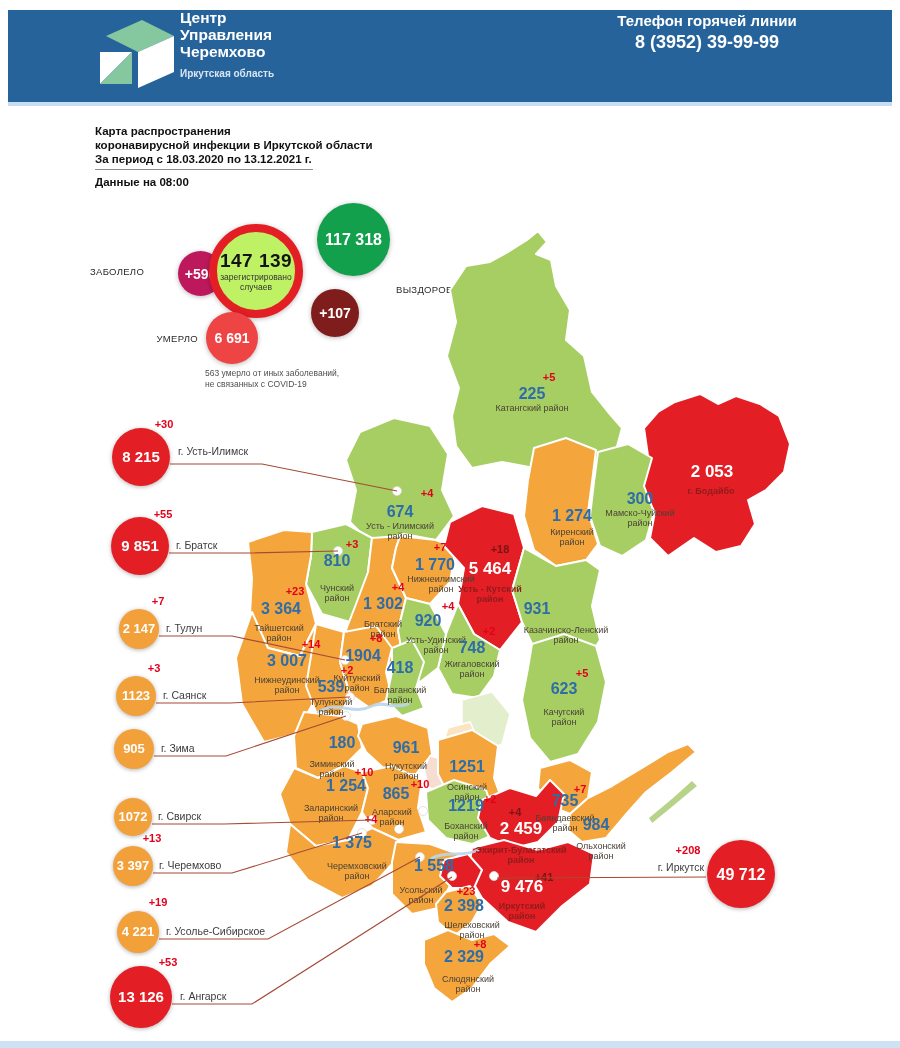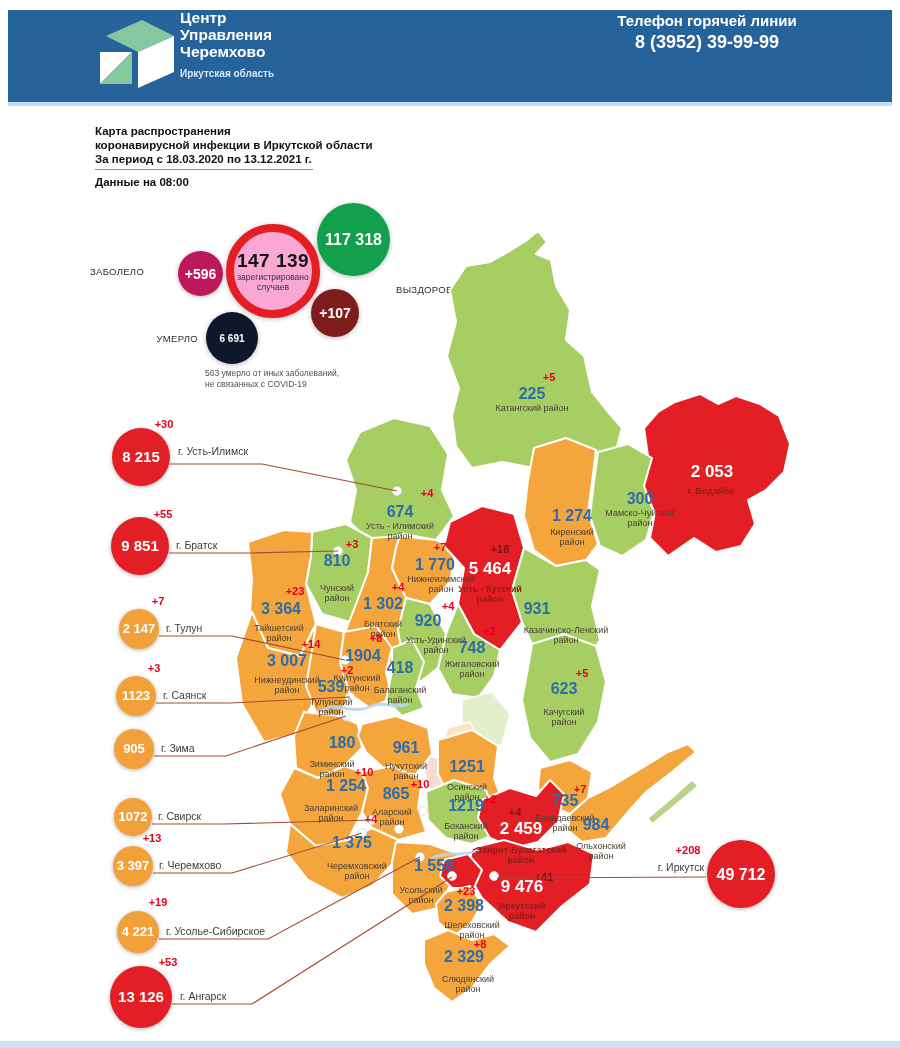--- a/index.html
+++ b/index.html
@@ -20,27 +20,27 @@
   
   .titleblock{position:absolute;left:95px;top:124px;color:#101010;font-weight:bold;
               font-size:11.5px;line-height:14px;}
   .title-underline{width:218px;height:0;border-bottom:1px solid #8c8c8c;margin-top:3px;}
   .data-time{position:absolute;left:95px;top:176px;color:#101010;font-weight:bold;font-size:11.5px;}
   
   .circle{position:absolute;border-radius:50%;display:flex;flex-direction:column;
           align-items:center;justify-content:center;color:#fff;font-weight:bold;
           box-shadow:0 1px 5px rgba(0,0,0,.28);text-align:center;}
   .c-sick{left:178px;top:251px;width:45px;height:45px;background:#be185d;font-size:14px;}
-  .c-main{left:226px;top:224px;width:94px;height:94px;background:#f9a8d4;
+  .c-main{left:209px;top:224px;width:94px;height:94px;background:#bef264;
           border:8px solid #e31e24;box-sizing:border-box;color:#141414;}
   .c-main .num{font-size:19px;letter-spacing:.5px;}
   .c-main .cap{font-size:8.5px;font-weight:normal;color:#333;line-height:10px;}
   .c-rec{left:317px;top:203px;width:73px;height:73px;background:#12a04c;font-size:16px;}
   .c-rec2{left:311px;top:289px;width:48px;height:48px;background:#7f1d1d;font-size:14px;}
-  .c-died{left:206px;top:312px;width:52px;height:52px;background:#0f172a;font-size:10px;}
+  .c-died{left:206px;top:312px;width:52px;height:52px;background:#ef4444;font-size:14px;}
   .stat-label{position:absolute;font-size:9.5px;color:#2b2b2b;letter-spacing:.3px;}
   .lab-sick{left:90px;top:266px;width:82px;text-align:left;}
   .lab-rec{left:396px;top:284px;}
   .lab-died{left:128px;top:333px;width:70px;text-align:right;}
   .footnote{position:absolute;left:205px;top:368px;width:142px;font-size:8.5px;
             line-height:10.5px;color:#4f4f4f;}
   
   svg{position:absolute;left:0;top:0;}
   .rg-green{fill:#A6CE63;stroke:#fff;stroke-width:2;stroke-linejoin:round;}
   .rg-orange{fill:#F4A53C;stroke:#fff;stroke-width:2;stroke-linejoin:round;}

